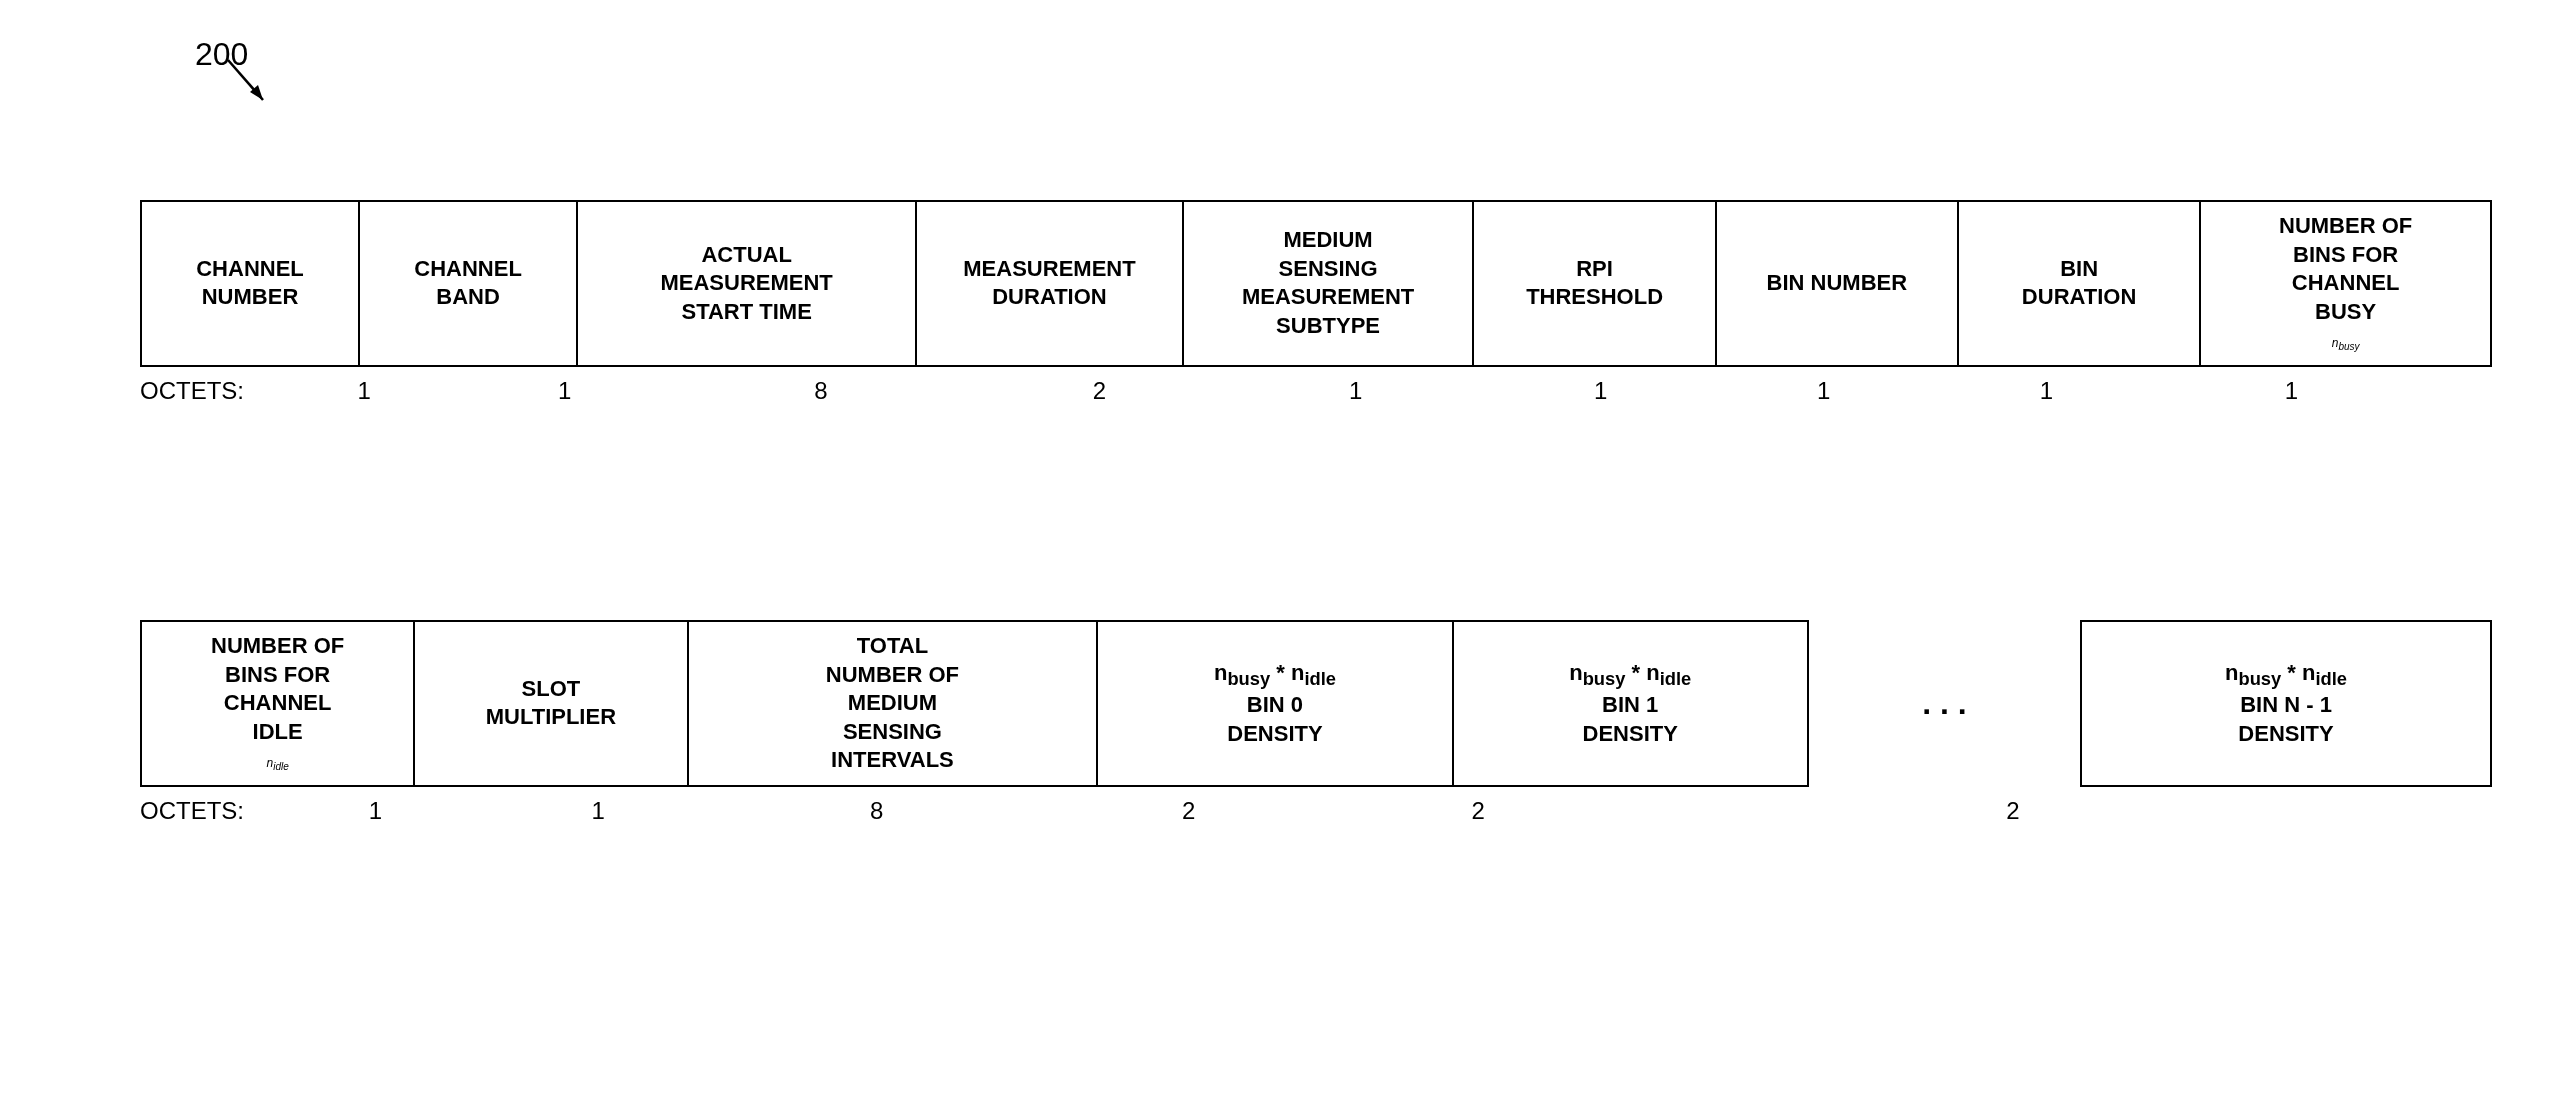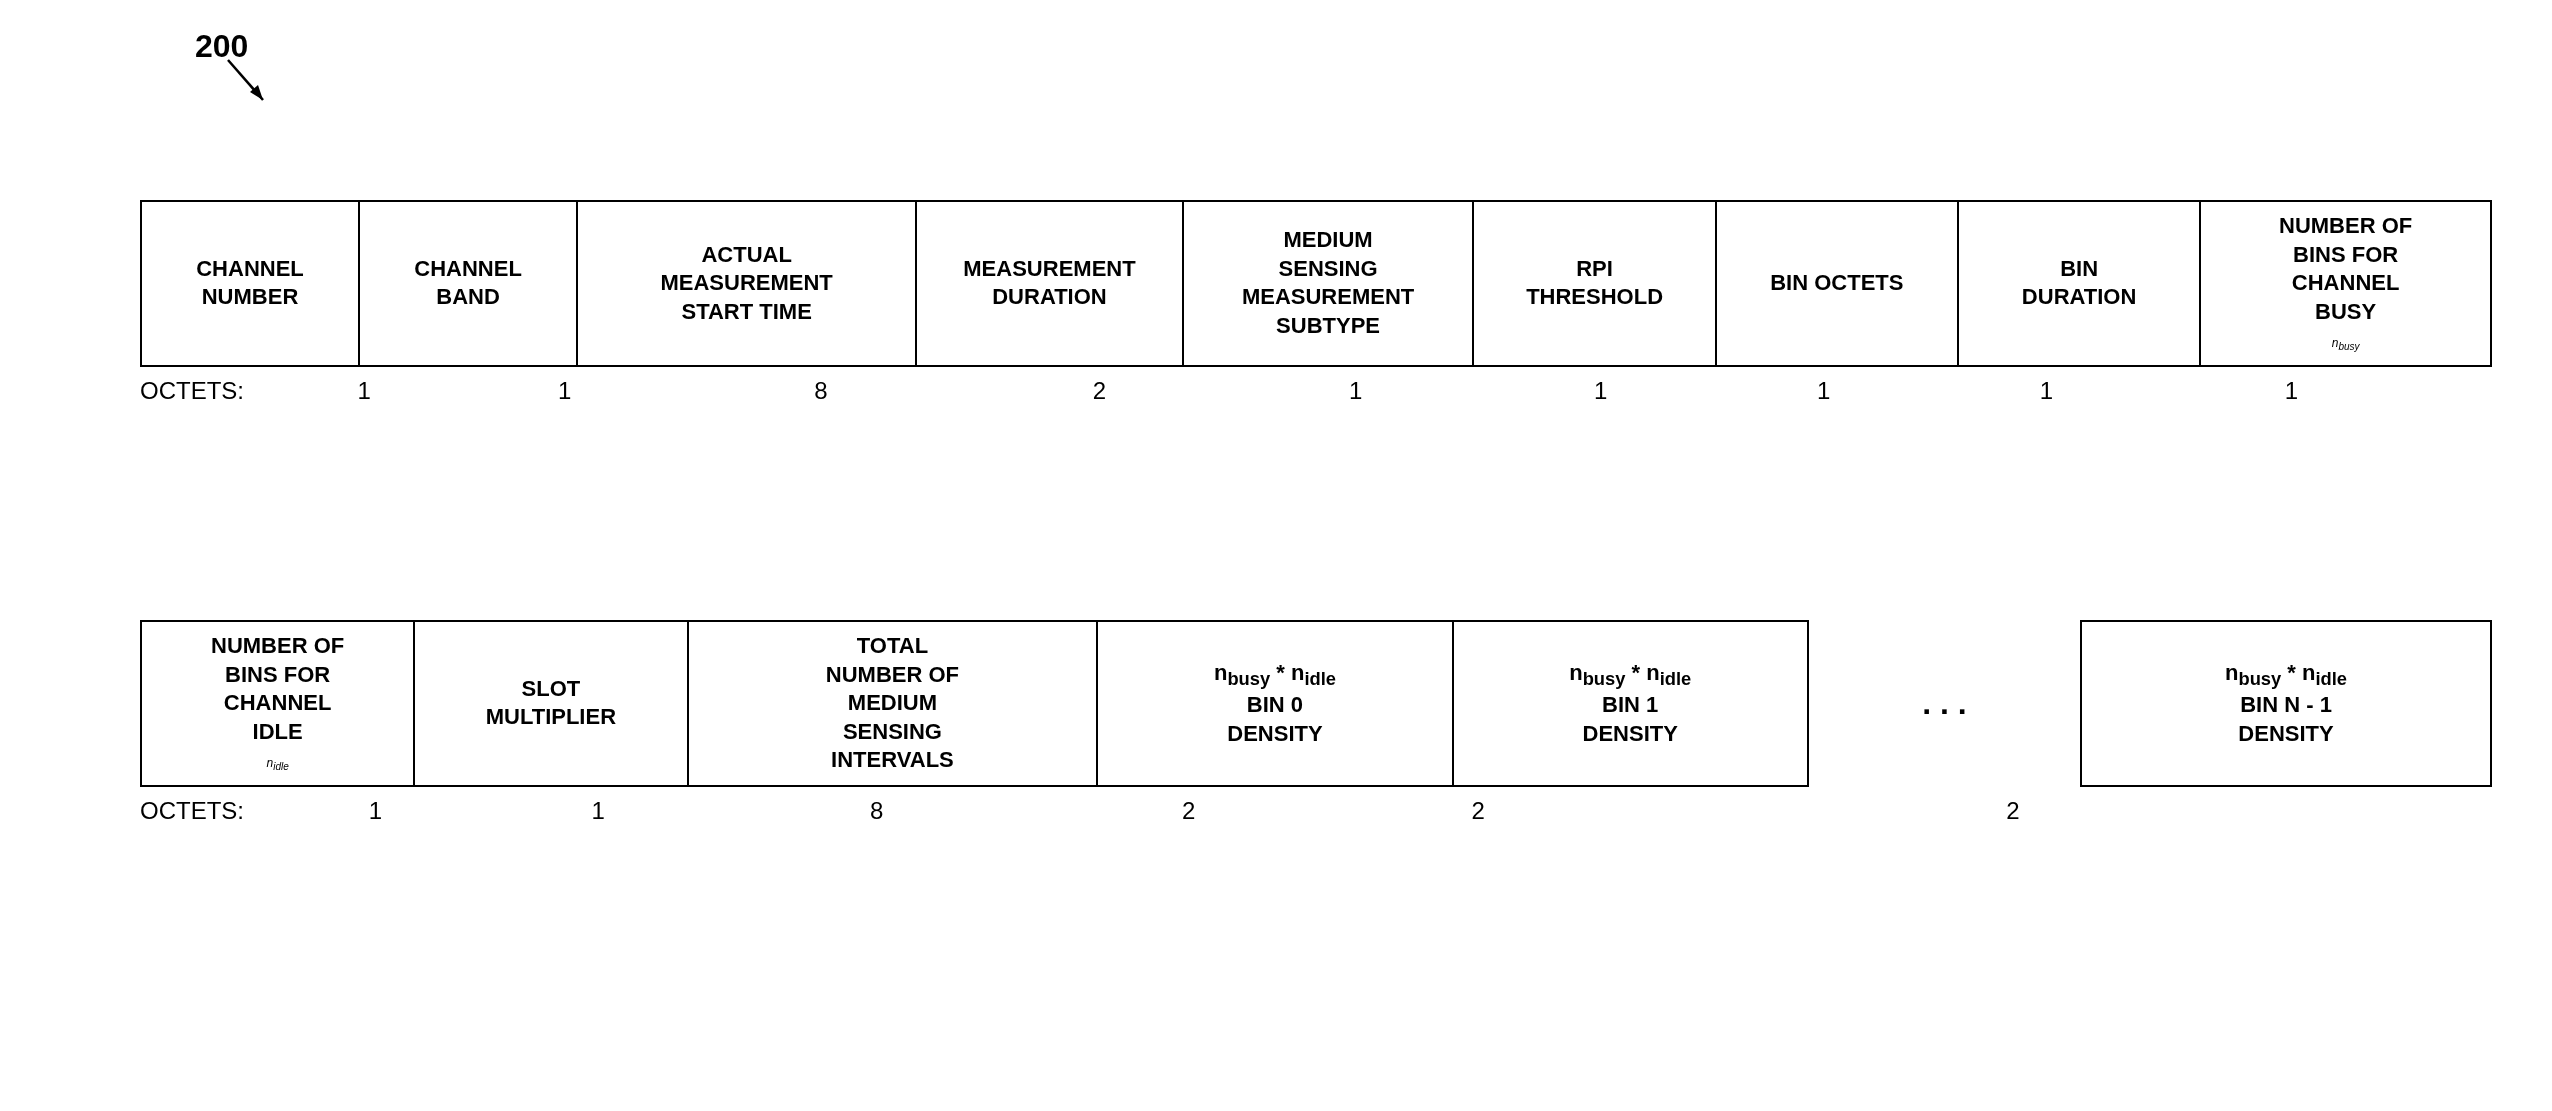--- a/index.html
+++ b/index.html
@@ -45,37 +45,37 @@
 
     .sub-text {
       font-size: 12px;
       font-style: italic;
       font-weight: normal;
     }
   </style>
 </head>
 <body>
 
-<div style="position:absolute; top:28px; left:195px; font-size:32px; font-weight:bold;">200</div>
+<div style="position:absolute; top:36px; left:195px; font-size:32px; font-weight:normal;">200</div>
 <svg style="position:absolute; top:50px; left:218px;" width="60" height="60">
   <line x1="10" y1="10" x2="45" y2="50" stroke="#000" stroke-width="2.5"></line>
   <polygon points="45,50 32,42 40,35" fill="#000"></polygon>
 </svg>
 
 <div class="table-wrapper top">
   <table class="field-table">
     <tbody>
         <tr>
       <td style="width:9%">CHANNEL<br>NUMBER</td>
       <td style="width:9%">CHANNEL<br>BAND</td>
       <td style="width:14%">ACTUAL<br>MEASUREMENT<br>START TIME</td>
       <td style="width:11%">MEASUREMENT<br>DURATION</td>
       <td style="width:12%">MEDIUM<br>SENSING<br>MEASUREMENT<br>SUBTYPE</td>
       <td style="width:10%">RPI<br>THRESHOLD</td>
-      <td style="width:10%">BIN OCTETS</td>
+      <td style="width:10%">BIN NUMBER</td>
       <td style="width:10%">BIN<br>DURATION</td>
       <td style="width:12%">NUMBER OF<br>BINS FOR<br>CHANNEL<br>BUSY<br><span class="sub-text">n<sub>busy</sub></span></td>
     </tr>
   </tbody>
     </table>
 
   <div style="display:flex; align-items:baseline; margin-top:10px; font-size:24px;">
     <span style="font-size:24px; margin-right:20px; white-space:nowrap;">OCTETS:</span>
     <div style="display:flex; width:100%;">
       <div style="width:9%; text-align:center;">1</div>

